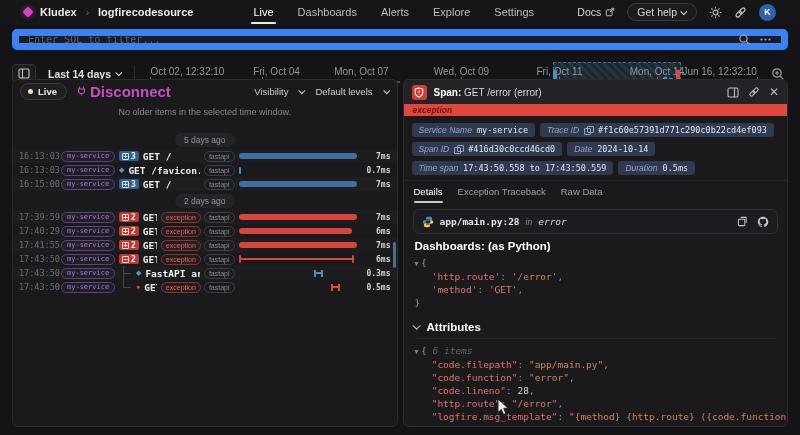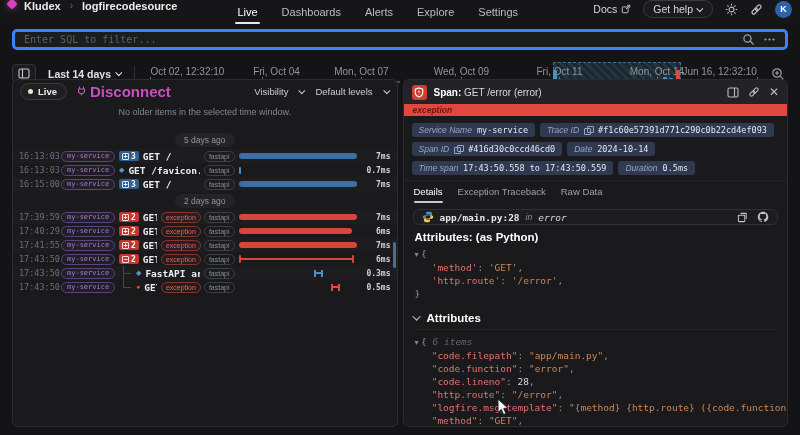--- a/index.html
+++ b/index.html
@@ -1,36 +1,36 @@
 <!DOCTYPE html>
 <html><head>
 <meta charset="utf-8">
 <style>
   *{margin:0;padding:0;box-sizing:border-box}
   html,body{width:800px;height:435px;overflow:hidden}
   body{background:#141416;color:#d8d8d8;font-family:"Liberation Sans",sans-serif;position:relative;font-size:11px}
   svg{display:block}
   
-  .topbar{height:24px;display:flex;align-items:flex-start;padding:0 8px;gap:8px;background:#161618}
+  .topbar{height:24px;display:flex;align-items:center;padding:0 24px;gap:8px;background:#161618}
   .logo-diamond{width:8px;height:8px;background:#d643c0;transform:rotate(45deg);border-radius:2px;box-shadow:0 0 6px #d643c088;flex:none}
   .crumb{color:#ececec;font-size:11px;font-weight:bold;white-space:nowrap}
   .crumb-sep{color:#6a6a6a;font-size:10px;padding:0 1px}
   .topbar-tabs{display:flex;gap:24px;margin-left:52px;height:24px;align-items:center}
   .tab{color:#b9bcc0;font-size:11px;height:24px;line-height:24px;position:relative;cursor:default;white-space:nowrap}
   .tab.active{color:#fff}
   .tab.active::after{content:"";position:absolute;left:-2px;right:-2px;bottom:0;height:2px;background:#e8e8e8;border-radius:1px}
   .topbar-spacer{flex:1}
   .top-right{display:flex;align-items:center;gap:12px}
   .docs-link{display:flex;align-items:center;gap:4px;color:#d8d8d8;font-size:10.5px}
   .gethelp-btn{display:flex;align-items:center;gap:5px;border:1px solid #3a3a3c;border-radius:12px;padding:2px 9px;color:#d8d8d8;font-size:10.5px;background:#1b1b1d}
   .chev{width:5px;height:5px;border-left:1px solid currentColor;border-bottom:1px solid currentColor;transform:rotate(-45deg) translateY(-1px);display:inline-block;flex:none}
   .icon-btn{color:#b9bcc0;display:flex;align-items:center}
   .avatar{width:17px;height:17px;border-radius:50%;background:#2c62a8;color:#fff;font-size:9px;font-weight:bold;display:flex;align-items:center;justify-content:center}
   
-  .filterbar{margin:5px 12px 12px;height:21px;border:3px solid #3b82f6;border-radius:5px;background:#1c1c1f;display:flex;align-items:center;padding:0 9px;gap:8px}
+  .filterbar{margin:5px 12px 12px;height:21px;border:7px solid #3b82f6;border-radius:5px;background:#1c1c1f;display:flex;align-items:center;padding:0 9px;gap:8px}
   .filterbar input{flex:1;background:transparent;border:none;outline:none;color:#c9c9c9;font-family:"DejaVu Sans Mono",monospace;font-size:10px}
   .filterbar input::placeholder{color:#5d6167}
   
   .timebar{margin:4px 12px 0;height:23px;display:flex;align-items:center;gap:8px}
   .tb-toggle{width:24px;height:19px;border:1px solid #333336;border-radius:4px;background:#1c1c1f;display:flex;align-items:center;justify-content:center;color:#c9c9c9}
   .tb-range{display:flex;align-items:center;gap:6px;color:#e2e2e2;font-size:10.5px;font-weight:bold;white-space:nowrap;padding:0 4px}
   .tb-sep{width:1px;height:15px;background:#2e2e31}
   .timeline{flex:1;position:relative;height:23px;overflow:hidden}
   .tl-base{position:absolute;left:0;right:0;bottom:2px;height:2px;background:repeating-linear-gradient(90deg,rgba(80,140,175,.55) 0 5px,transparent 5px 9px)}
   .tl-label{position:absolute;top:4px;font-size:10px;color:#8f969e;white-space:nowrap}
@@ -92,21 +92,21 @@
   .meta-pill{background:#2f3950;border-radius:3px;padding:2px 7px;display:inline-flex;align-items:center;gap:5px}
   .meta-label{font-style:italic;font-size:8.5px;color:#97a5c4;white-space:nowrap}
   .meta-value{font-size:8.5px;color:#e2e7f2;font-family:"DejaVu Sans Mono",monospace;white-space:nowrap}
   .copy-ico{position:relative;width:9px;height:9px;display:inline-block;color:#97a5c4;flex:none}
   .copy-ico::before{content:"";position:absolute;left:0;top:2px;width:5px;height:5px;border:1px solid currentColor;border-radius:1px}
   .copy-ico::after{content:"";position:absolute;left:3px;top:0;width:5px;height:5px;border:1px solid currentColor;border-radius:1px}
   .rp-tabs{display:flex;gap:15px;padding:0 10px;height:22px;align-items:center;border-top:1px solid #26262a}
   .rtab{font-size:9.5px;color:#9ba0a6;height:22px;line-height:22px;position:relative;white-space:nowrap}
   .rtab.active{color:#fff}
   .rtab.active::after{content:"";position:absolute;left:0;right:0;bottom:0;height:2px;background:#c9c9c9;border-radius:1px}
-  .locbar{margin:7px 9px 6px;height:16px;border:1px solid #303036;border-radius:6px;background:#1d1d21;display:flex;align-items:center;gap:6px;padding:0 8px}
+  .locbar{margin:7px 9px 6px;height:25px;border:1px solid #303036;border-radius:6px;background:#1d1d21;display:flex;align-items:center;gap:6px;padding:0 8px}
   .loc-file{font-family:"DejaVu Sans Mono",monospace;font-size:9.5px;color:#e6e8ea;font-weight:bold}
   .loc-in{font-style:italic;font-size:8.5px;color:#8c9197}
   .loc-func{font-style:italic;font-family:"DejaVu Sans Mono",monospace;font-size:9.5px;color:#d3d6da}
   .loc-spacer{flex:1}
   .loc-icons{display:flex;align-items:center;gap:9px;color:#c2c5c9}
   .rp-content{padding:0 11px}
   .sec-heading{font-size:11.5px;color:#fff;font-weight:bold;margin:4px 0 4px}
   .sec-heading .light{font-weight:bold;color:#fff}
   .code-line{font-family:"DejaVu Sans Mono",monospace;font-size:9.5px;line-height:13px;white-space:pre}
   .tk-chev{color:#7f848e;font-family:"DejaVu Sans",sans-serif;font-size:8px}
@@ -507,25 +507,25 @@
         <svg width="11" height="11" viewBox="0 0 12 12" fill="none" stroke="#c2c5c9" stroke-width="1.1">
             <rect x="1.5" y="3.5" width="7" height="7" rx="1"></rect>
             <path d="M4 1.5 h6 v6"></path>
           </svg>
         <svg width="12" height="12" viewBox="0 0 12 12" fill="#c2c5c9">
             <path d="M6 .8 C3.1 .8 .8 3.1 .8 6 c0 2.3 1.5 4.2 3.6 4.9 .3 0 .4-.1 .4-.3 v-1 c-1.5 .3-1.8-.7-1.8-.7 -.2-.6-.6-.8-.6-.8 -.5-.3 0-.3 0-.3 .5 0 .8 .6 .8 .6 .5 .8 1.3 .6 1.6 .4 0-.3 .2-.6 .3-.7 -1.2-.1-2.4-.6-2.4-2.6 0-.6 .2-1 .5-1.4 0-.2-.2-.7 .1-1.4 0 0 .4-.1 1.4 .5 .4-.1 .9-.2 1.3-.2 .4 0 .9 .1 1.3 .2 1-.6 1.4-.5 1.4-.5 .3 .7 .1 1.2 .1 1.4 .3 .4 .5 .8 .5 1.4 0 2-1.2 2.5-2.4 2.6 .2 .2 .4 .5 .4 1v1.5 c0 .2 .1 .3 .4 .3 2.1-.7 3.6-2.6 3.6-4.9 C11.2 3.1 8.9 .8 6 .8 Z"></path>
           </svg>
       </span>
     </div>
     <div class="rp-content">
-      <div class="sec-heading"><span>Attributes:</span><span class="light"> (as Python)</span></div>
+      <div class="sec-heading"><span>Dashboards:</span><span class="light"> (as Python)</span></div>
       <div id="args-code">
           <div class="code-line"><span class="tk-chev">▾ </span><span class="tk-punct">{</span></div>
+          <div class="code-line"><span class="tk-pre">   </span><span class="tk-key">'http.route'</span><span class="tk-punct">: </span><span class="tk-str">'/error'</span><span class="tk-punct">,</span></div>
           <div class="code-line"><span class="tk-pre">   </span><span class="tk-key">'method'</span><span class="tk-punct">: </span><span class="tk-str">'GET'</span><span class="tk-punct">,</span></div>
-          <div class="code-line"><span class="tk-pre">   </span><span class="tk-key">'http.route'</span><span class="tk-punct">: </span><span class="tk-str">'/error'</span><span class="tk-punct">,</span></div>
           <div class="code-line"><span class="tk-punct">}</span></div>
         </div>
       <div class="attr-heading">
         <i class="hchev"></i>
         <span class="attr-title">Attributes</span>
       </div>
       <div id="attr-code">
           <div class="code-line"><span class="tk-chev">▾ </span><span class="tk-punct">{ </span><span class="tk-note">6 items</span></div>
           <div class="code-line"><span class="tk-pre">   </span><span class="tk-key">"code.filepath"</span><span class="tk-punct">: </span><span class="tk-str">"app/main.py"</span><span class="tk-punct">,</span></div>
           <div class="code-line"><span class="tk-pre">   </span><span class="tk-key">"code.function"</span><span class="tk-punct">: </span><span class="tk-str">"error"</span><span class="tk-punct">,</span></div>

